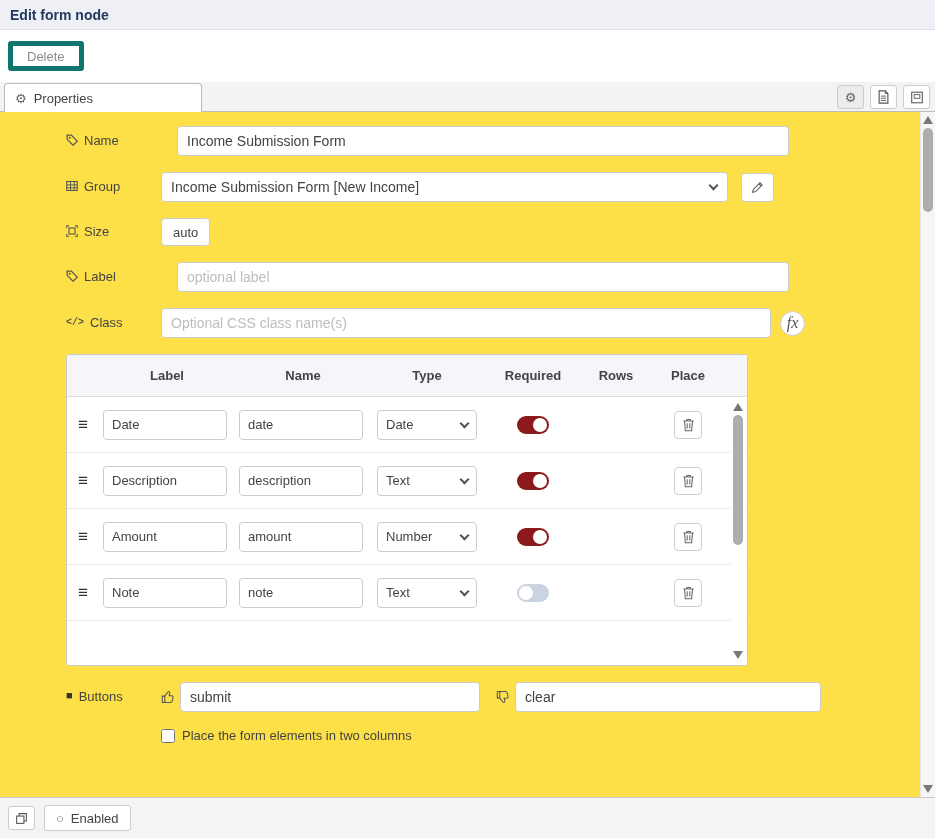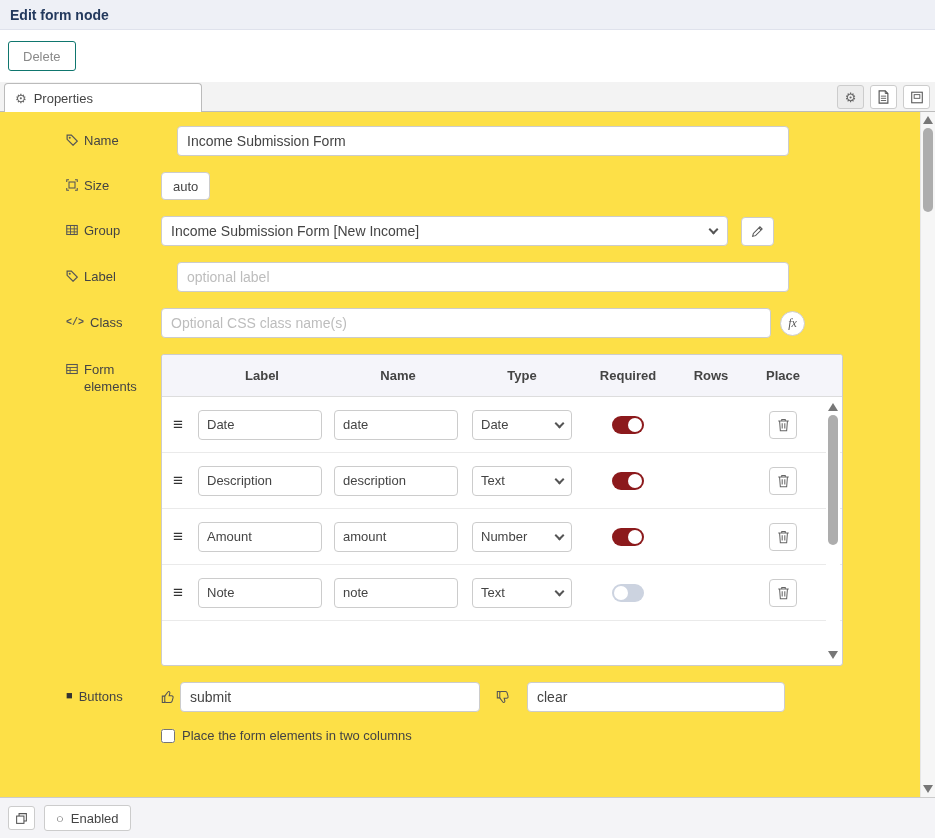--- a/index.html
+++ b/index.html
@@ -14,21 +14,21 @@
   .dialog-header {
     height: 30px; flex: none; background: var(--header_bg, #eef0f6);
     display: flex; align-items: center; padding: 0 10px;
     border-bottom: 1px solid #dfe2ec;
   }
   .dialog-title { font-weight: bold; font-size: 14px; color: var(--title, #23395d); }
 
   
   .button-bar { height: 52px; flex: none; display: flex; align-items: center; justify-content: space-between; padding: 0 8px; background: #fff; }
   .btn {
-    height: 30px; padding: 0 14px; border: 1px solid #0f766e; border-radius: 3px;
+    height: 30px; padding: 0 14px; border: 5px solid #0f766e; border-radius: 3px;
     background: #fff; color: #8a8a8a; font-size: 13px; cursor: pointer;
     font-family: inherit;
   }
   .btn.primary { background: var(--accent, #8C1A1C); border-color: var(--accent, #8C1A1C); color: #fff; }
   .right-btns { display: flex; gap: 9px; margin-right: 4px; }
 
   
   .tab-bar { height: 30px; flex: none; background: #f3f3f3; border-bottom: 1px solid #bbb; display: flex; align-items: flex-end; padding: 0 4px; position: relative; }
   .tab {
     height: 29px; width: 198px; background: #fff; border: 1px solid #bbb; border-bottom: none;
@@ -69,21 +69,21 @@
   }
   .chev { position: absolute; right: 11px; top: 10px; width: 7px; height: 7px;
     border-right: 2px solid #555; border-bottom: 2px solid #555; transform: rotate(45deg); pointer-events: none; }
   .pencil-btn, .fx-btn, .trash-btn, .footer-icon-btn {
     border: 1px solid #ccc; background: #fff; cursor: pointer;
     display: flex; align-items: center; justify-content: center;
   }
   .pencil-btn { width: 33px; height: 29px; border-radius: 4px; margin-left: 13px; }
   .size-btn { height: 28px; padding: 0 11px; border: 1px solid #ccc; border-radius: 4px; background: #fff; font-size: 13px; color: #444; cursor: pointer; font-family: inherit; }
   .fx-btn { width: 25px; height: 25px; border-radius: 50%; margin-left: 9px;
-    font-style: italic; font-family: "Liberation Serif", serif; font-size: 12px; color: #555; }
+    font-style: italic; font-family: "Liberation Serif", serif; font-size: 16px; color: #555; }
 
   
   .elements-table { width: 682px; border: 1px solid #ccc; border-radius: 3px; overflow: hidden; background: #fff; }
   .t-head {
     display: grid; grid-template-columns: 32px 136px 136px 112px 100px 66px 78px;
     height: 42px; align-items: center; background: #f5f5fa; border-bottom: 1px solid #ddd;
     font-weight: bold; font-size: 13px; color: #444; text-align: center;
   }
   .t-body { position: relative; height: 268px; }
   .el-row {
@@ -117,21 +117,21 @@
   .main-scrollbar .sb-thumb { height: 84px; }
 
   
   .add-row { margin: 12px 0 0 95px; }
   .add-btn { height: 18px; padding: 0 6px; font-size: 10px; color: #555; border: 1px solid #ccc; border-radius: 2px; background: #fdfdfd; cursor: pointer; font-family: inherit; }
 
   
   .buttons-row { margin-top: 16px; }
   .hand-icon { display: inline-flex; margin: 0 5px 0 0; }
   .btn-input { width: 300px; }
-  .btn-input.second { width: 258px; margin-left: 12px; }
+  .btn-input.second { width: 306px; }
   .gap { width: 16px; flex: none; }
 
   
   .check-row { display: flex; align-items: center; gap: 7px; margin: 16px 0 0 95px; font-size: 13px; color: #444; }
   .check-row input { width: 14px; height: 14px; cursor: pointer; }
 
   
   .dialog-footer { height: 41px; flex: none; background: #f4f4f7; border-top: 1px solid #ccc; display: flex; align-items: center; padding: 0 8px; gap: 9px; }
   .footer-icon-btn { width: 27px; height: 24px; border-radius: 3px; }
   .enabled-btn { height: 26px; border: 1px solid #ccc; border-radius: 3px; background: #fff; display: flex; align-items: center; gap: 7px; padding: 0 11px; font-size: 13px; color: #444; cursor: pointer; font-family: inherit; }
@@ -194,33 +194,20 @@
           </span>
           <span>Name</span>
         </span>
         <input class="text-input w-full" value="Income Submission Form" style="">
       </div>
 
       <div class="form-row">
         <span class="row-label">
           <span class="li">
             <svg width="12" height="12" viewBox="0 0 16 16">
-                <rect x="4" y="4" width="8" height="8" fill="none" stroke="#555" stroke-width="1.4"></rect>
-                <path d="M1 4V1h3M12 1h3v3M15 12v3h-3M4 15H1v-3" fill="none" stroke="#555" stroke-width="1.4"></path>
-              </svg>
-          </span>
-          <span>Size</span>
-        </span>
-        <button class="size-btn">auto</button>
-      </div>
-
-      <div class="form-row">
-        <span class="row-label">
-          <span class="li">
-            <svg width="12" height="12" viewBox="0 0 16 16">
                 <rect x="1" y="2" width="14" height="12" fill="none" stroke="#555" stroke-width="1.4"></rect>
                 <path d="M1 6.5h14M1 10.5h14M6 2v12M11 2v12" stroke="#555" stroke-width="1.2"></path>
               </svg>
           </span>
           <span>Group</span>
         </span>
         <span class="select-wrap">
           <select>
             <option>Income Submission Form [New Income]</option>
           </select>
@@ -233,48 +220,52 @@
                 <path d="M9.8 3.5l2.7 2.7" stroke="#555" stroke-width="1.3"></path>
               </svg>
           </span>
         </button>
       </div>
 
       <div class="form-row">
         <span class="row-label">
           <span class="li">
             <svg width="12" height="12" viewBox="0 0 16 16">
+                <rect x="4" y="4" width="8" height="8" fill="none" stroke="#555" stroke-width="1.4"></rect>
+                <path d="M1 4V1h3M12 1h3v3M15 12v3h-3M4 15H1v-3" fill="none" stroke="#555" stroke-width="1.4"></path>
+              </svg>
+          </span>
+          <span>Size</span>
+        </span>
+        <button class="size-btn">auto</button>
+      </div>
+
+      <div class="form-row">
+        <span class="row-label">
+          <span class="li">
+            <svg width="12" height="12" viewBox="0 0 16 16">
                 <path d="M1.5 1.5h5.6L15 9.4 9.4 15 1.5 7.1z" fill="none" stroke="#555" stroke-width="1.6"></path>
                 <circle cx="5" cy="5" r="1.3" fill="#555"></circle>
               </svg>
           </span>
           <span>Label</span>
         </span>
         <input class="text-input w-full" placeholder="optional label" style="">
       </div>
 
       <div class="form-row">
         <span class="row-label">
           <span class="li code-glyph">&lt;/&gt;</span>
           <span>Class</span>
         </span>
         <input class="text-input w-class" placeholder="Optional CSS class name(s)" style="">
         <button class="fx-btn">fx</button>
       </div>
 
       <div class="form-row top-align">
-        <span class="row-label" style="margin-top:8px">
-          <span class="li">
-            <svg width="12" height="12" viewBox="0 0 16 16">
-                <rect x="1" y="2" width="14" height="12" fill="none" stroke="#555" stroke-width="1.4"></rect>
-                <path d="M1 6h14M1 10h14M5.5 6v8" stroke="#555" stroke-width="1.2"></path>
-              </svg>
-          </span>
-          <span>Form elements</span>
-        </span>
         <div>
           <div class="elements-table">
             <div class="t-head">
               <span></span>
               <span>Label</span>
               <span>Name</span>
               <span>Type</span>
               <span>Required</span>
               <span>Rows</span>
               <span>Place</span>

